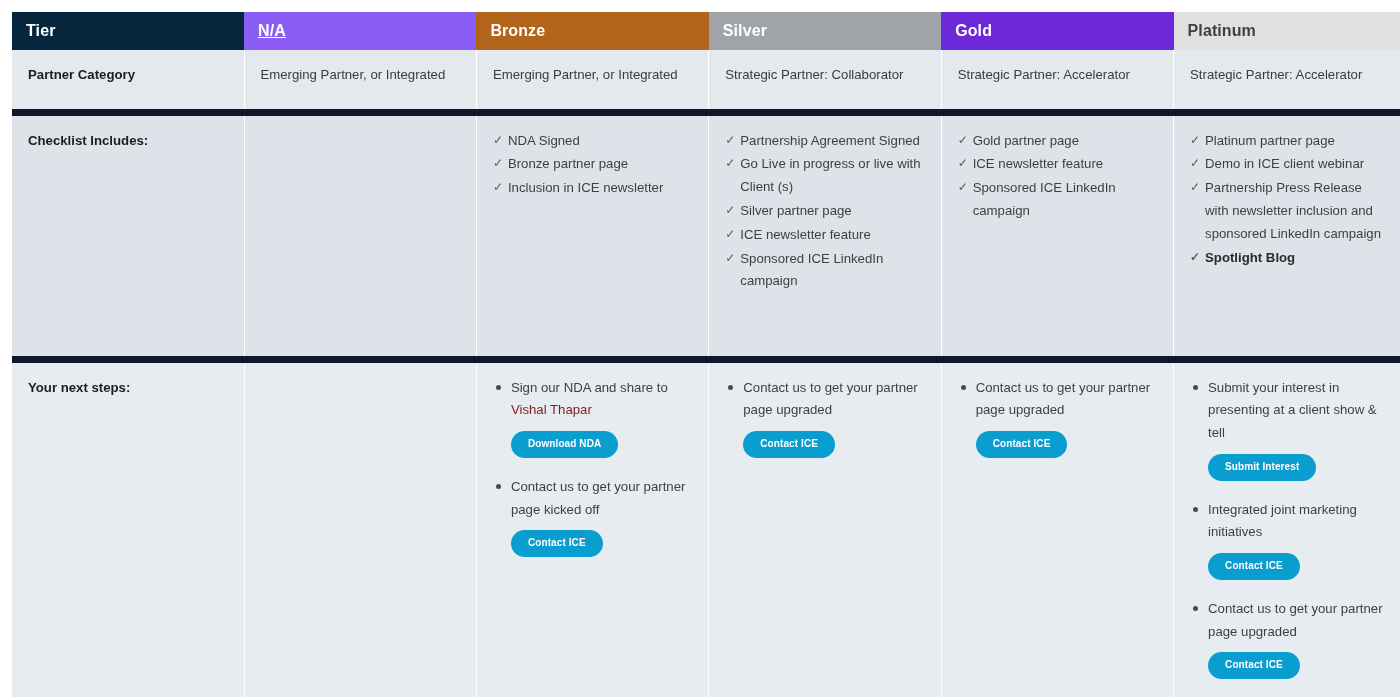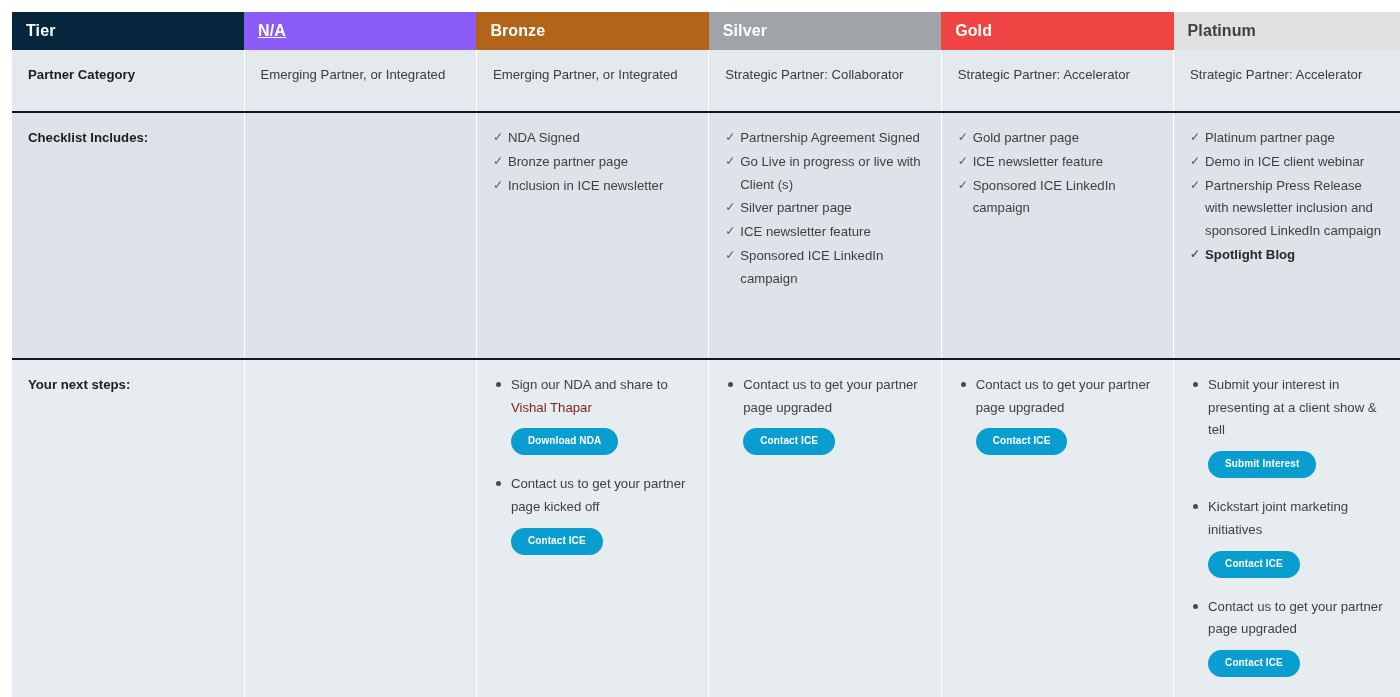--- a/index.html
+++ b/index.html
@@ -32,37 +32,37 @@
     vertical-align: middle;
     font-size: 16px;
     font-weight: bold;
     letter-spacing: .1px;
     border: none;
   }
   th.h-tier     { background: #05263c; color: #ffffff; }
   th.h-na       { background: #8b5cf6; color: #ffffff; text-decoration: underline; }
   th.h-bronze   { background: #b3641b; color: #ffffff; }
   th.h-silver   { background: #a0a4a9; color: #ffffff; }
-  th.h-gold     { background: #ef4444; color: #ffffff; }
+  th.h-gold     { background: #6d28d9; color: #ffffff; }
   th.h-platinum { background: #e0e0e0; color: #404040; }
 
   
   tr.header-row th.h-tier { border-left: 12px solid #ffffff; }
   tr.header-row th { border-top: 12px solid #ffffff; }
   tr.header-row th.h-platinum { border-right: 12px solid #ffffff; }
 
   
   td.cell {
     vertical-align: top;
     padding: 14px 16px 16px 16px;
     font-size: 13.2px;
     line-height: 1.72;
     color: #3b3b3b;
     border-right: 1px solid #ffffff;
-    border-bottom: 2px solid #0f172a;
+    border-bottom: 7px solid #0f172a;
     background: #e4e9ed;
   }
   td.cell.label-cell {
     font-weight: bold;
     color: #1d1d1d;
     border-left: 12px solid #ffffff;
     background: #e4e9ed;
   }
   td.cell.last-col { border-right: 12px solid #ffffff; }
 
@@ -224,20 +224,20 @@
             </ul>
           </td>
         <td class="cell">
             <ul class="bullet-list">
               <li><span class="dot"></span><span class="step-text">Contact us to get your partner page upgraded</span><button class="btn-pill">Contact ICE</button></li>
             </ul>
           </td>
         <td class="cell last-col">
             <ul class="bullet-list">
               <li><span class="dot"></span><span class="step-text">Submit your interest in presenting at a client show &amp; tell</span><button class="btn-pill">Submit Interest</button></li>
-              <li><span class="dot"></span><span class="step-text">Kickstart joint marketing initiatives</span><button class="btn-pill">Contact ICE</button></li>
+              <li><span class="dot"></span><span class="step-text">Integrated joint marketing initiatives</span><button class="btn-pill">Contact ICE</button></li>
               <li><span class="dot"></span><span class="step-text">Contact us to get your partner page upgraded</span><button class="btn-pill">Contact ICE</button></li>
             </ul>
           </td>
       </tr>
     </tbody>
   </table>
 </div>
 
 </body></html>

